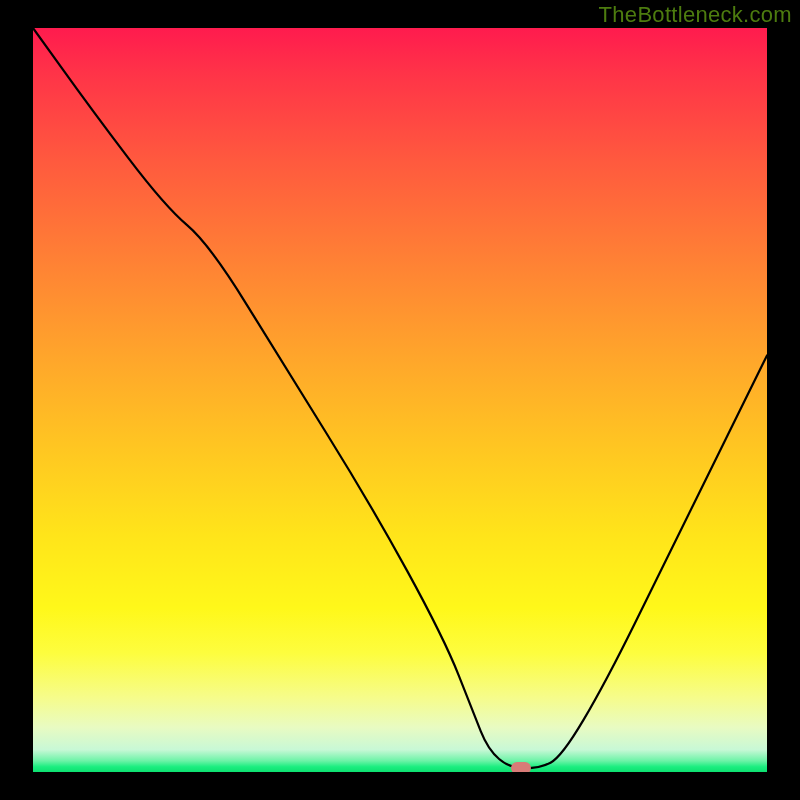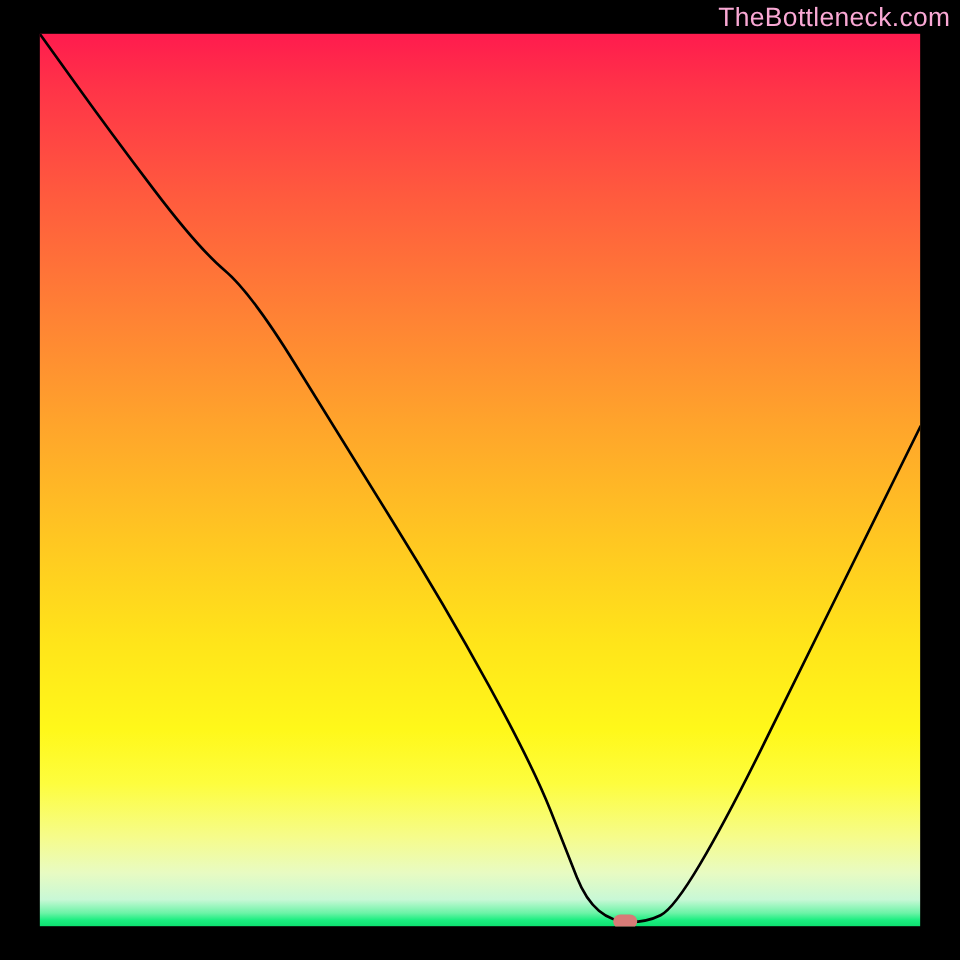--- a/index.html
+++ b/index.html
@@ -14,21 +14,21 @@
   .frame {
     position: relative;
     width: 800px;
     height: 800px;
     background: #000;
   }
   .watermark {
     position: absolute;
     top: 2px;
     right: 8px;
-    color: #f9a8d4;
+    color: #4d7c0f;
     font-size: 22px;
     font-weight: 500;
     letter-spacing: 0.3px;
     z-index: 20;
     user-select: none;
   }
   .plot-area {
     position: absolute;
     left: 33px;
     top: 28px;

